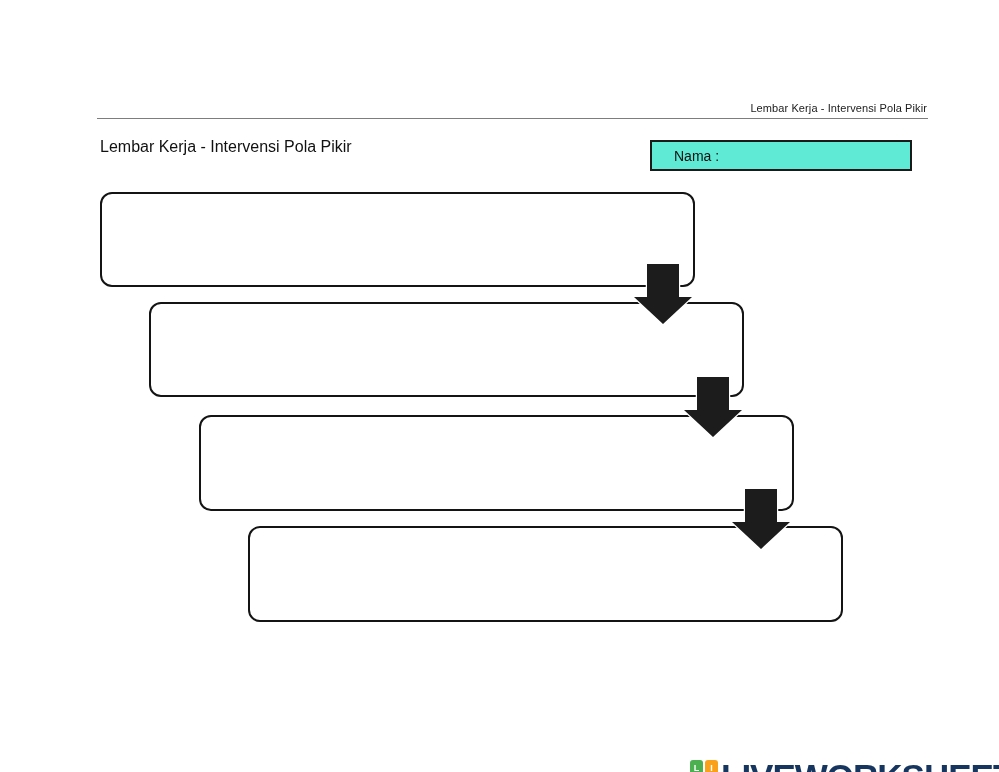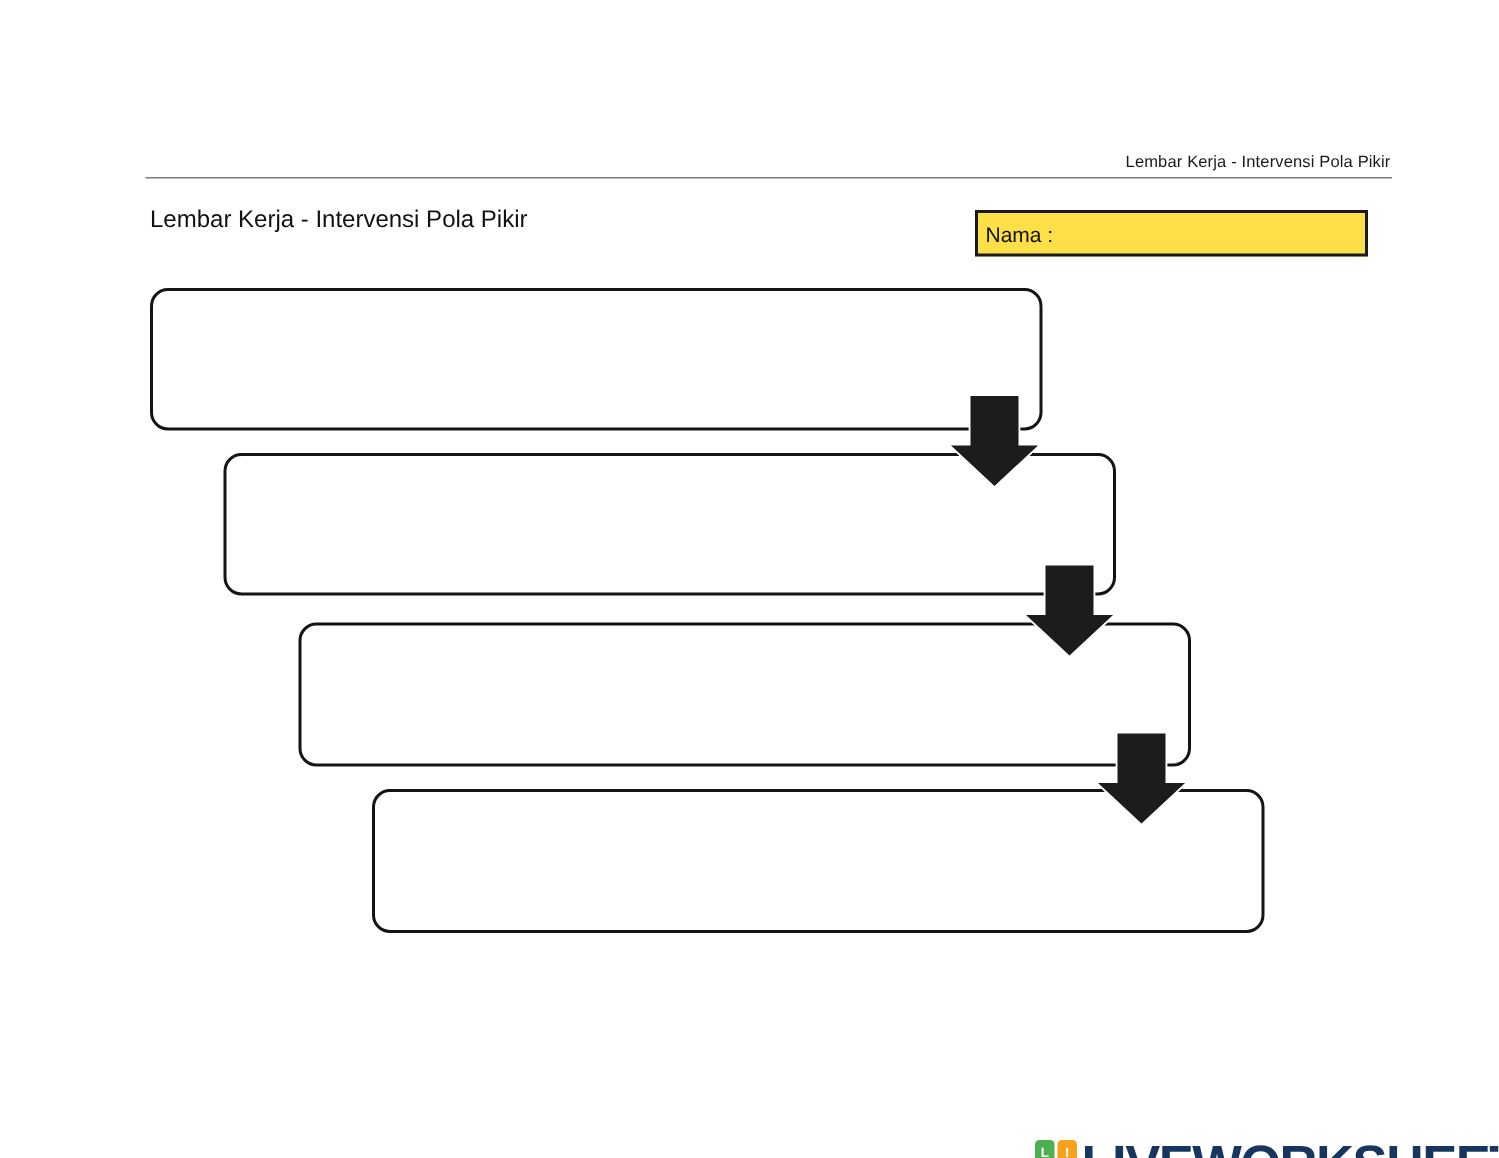--- a/index.html
+++ b/index.html
@@ -45,24 +45,24 @@
   }
 
   
   .name-box {
     position: absolute;
     left: 650px;
     top: 111px;
     width: 262px;
     height: 31px;
     border: 2px solid #1a1a1a;
-    background: #fde047;
+    background: #5eead4;
     display: flex;
     align-items: center;
-    padding-left: 5px;
+    padding-left: 22px;
   }
   .name-box .label {
     font-size: 14px;
     color: #111111;
   }
 
   
   .answer-box {
     position: absolute;
     width: 595px;

